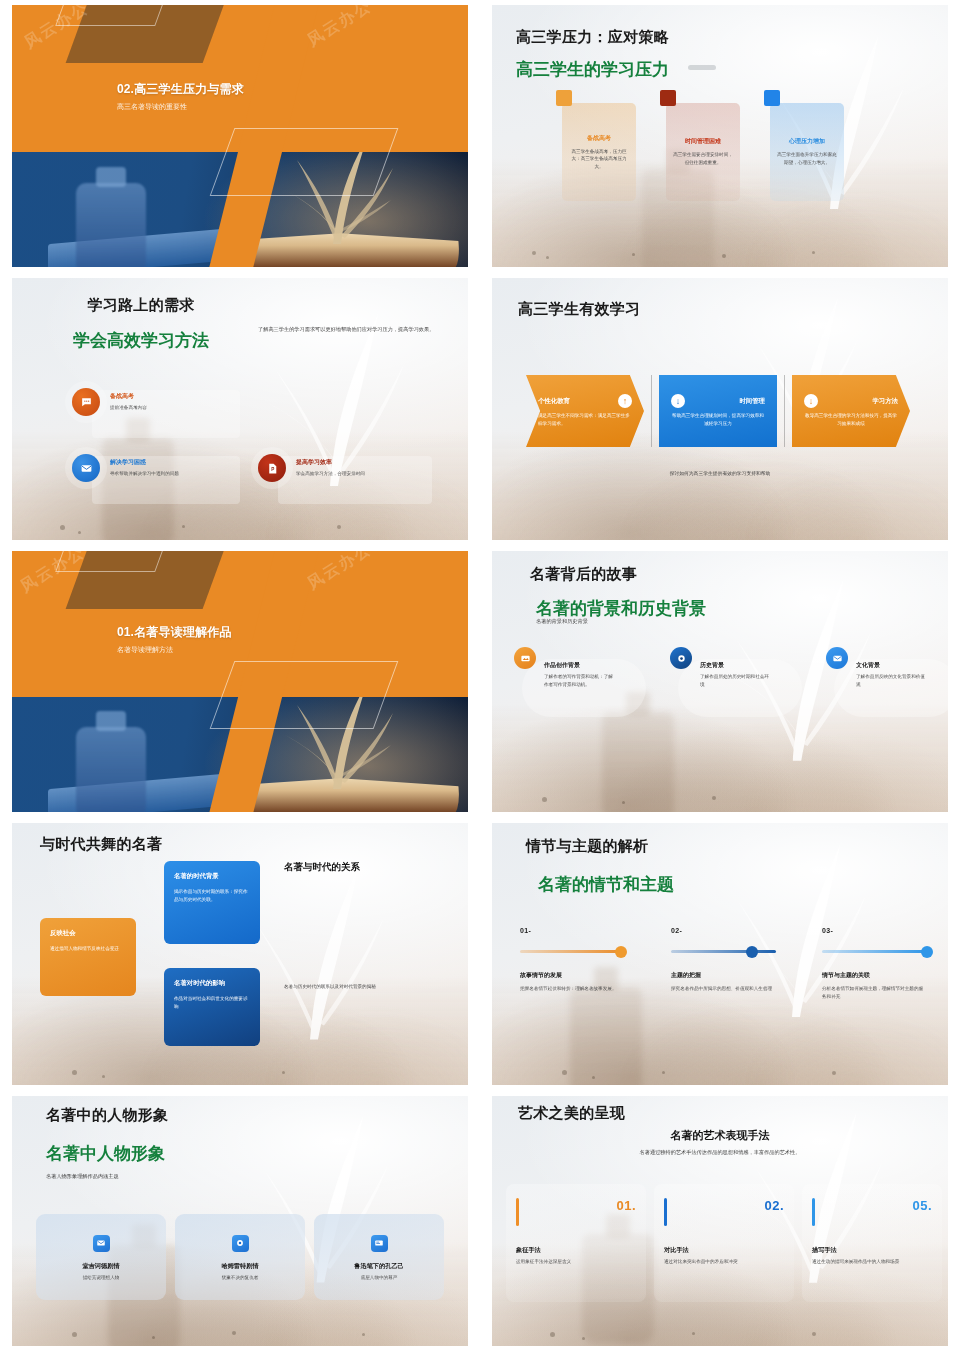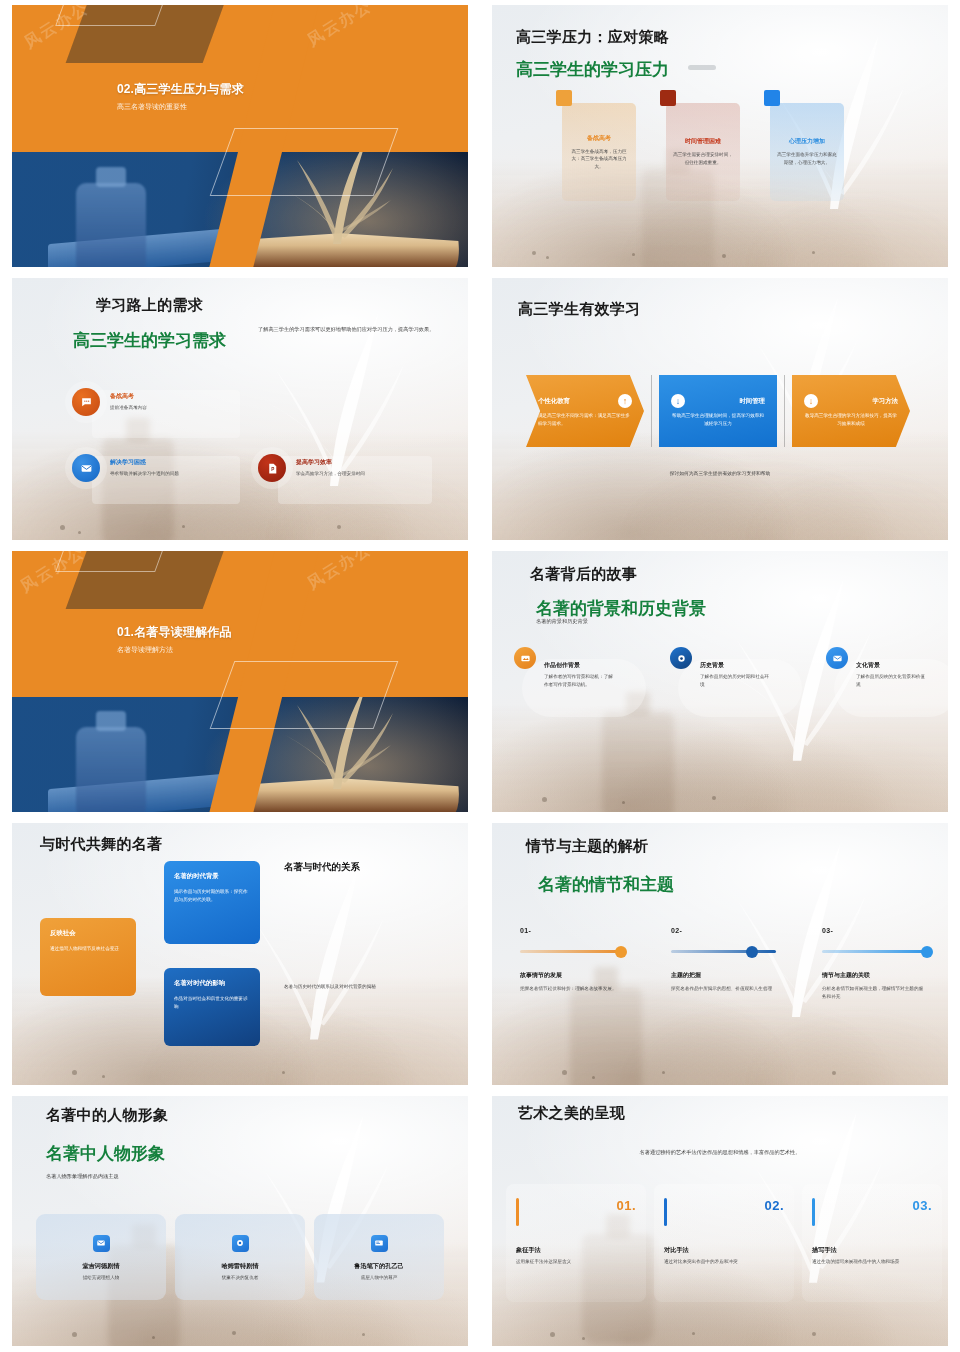--- a/index.html
+++ b/index.html
@@ -344,21 +344,21 @@
             <path d="M74 178 C58 140 44 112 18 70 C48 112 66 146 78 178 Z" opacity=".75"></path>
             <path d="M82 170 C106 136 124 108 146 64 C128 112 104 148 86 172 Z" opacity=".7"></path>
             <path d="M76 160 C60 136 40 118 8 102 C42 120 64 140 78 162 Z" opacity=".55"></path>
           </g>
         </svg>
       </div>
       <div class="bottle" style="left:90px;bottom:-8px;"></div>
 
       <div style="position:absolute;left:28px;top:18px;margin-left:33px;">
         <div class="h-main">学习路上的需求</div>
-        <div class="h-sub" style="margin-top:14px;">高三学生的学习需求</div>
+        <div class="h-sub" style="margin-top:14px;">学会高效学习方法</div>
       </div>
       <div class="p-lead" style="position:absolute;left:246px;top:47px;width:186px;">了解高三学生的学习需求可以更好地帮助他们应对学习压力，提高学习效果。</div>
 
       <div class="p3-item" style="left:60px;top:110px;">
         <div class="p3-pill" style="width:148px;"></div>
         <div class="p3-badge" style="background:radial-gradient(circle at 35% 30%, #e96f20, #c64a12);">
           <svg width="13" height="13" viewBox="0 0 24 24" aria-hidden="true">
               <path fill="#fff" d="M4 4h16v11H9l-5 4z"></path>
               <circle cx="9" cy="9.5" r="1.1" fill="#c64a12"></circle>
               <circle cx="12.5" cy="9.5" r="1.1" fill="#c64a12"></circle>
@@ -718,38 +718,39 @@
             <path d="M72 186 C76 138 84 96 120 14 C104 94 88 142 80 186 Z"></path>
             <path d="M74 178 C58 140 44 112 18 70 C48 112 66 146 78 178 Z" opacity=".75"></path>
             <path d="M82 170 C106 136 124 108 146 64 C128 112 104 148 86 172 Z" opacity=".7"></path>
             <path d="M76 160 C60 136 40 118 8 102 C42 120 64 140 78 162 Z" opacity=".5"></path>
           </g>
         </svg>
       </div>
       <div class="bottle" style="left:90px;bottom:2px;opacity:.45;"></div>
 
       <div class="h-main" style="position:absolute;left:26px;top:8px;">艺术之美的呈现</div>
+      <div style="position:absolute;left:0;right:0;top:32px;text-align:center;font-size:11px;font-weight:bold;color:#121212;">名著的艺术表现手法</div>
       <div class="p-lead" style="position:absolute;left:0;right:0;top:52px;text-align:center;">名著通过独特的艺术手法传达作品的思想和情感，丰富作品的艺术性。</div>
 
       <div class="p10-row">
         <div class="p10-card">
           <span class="p10-bar" style="background:#ef8f28;"></span>
           <span class="p10-num" style="color:#e98a25;">01.</span>
           <div class="p10-t">象征手法</div>
           <div class="p10-d">运用象征手法传达深层含义</div>
         </div>
         <div class="p10-card">
           <span class="p10-bar" style="background:#1a6fd0;"></span>
           <span class="p10-num" style="color:#1a6fd0;margin-left:37px;">02.</span>
           <div class="p10-t">对比手法</div>
           <div class="p10-d">通过对比来突出作品中的矛盾和冲突</div>
         </div>
         <div class="p10-card">
           <span class="p10-bar" style="background:#2f96e8;"></span>
-          <span class="p10-num" style="color:#2f96e8;">03.</span>
+          <span class="p10-num" style="color:#2f96e8;">05.</span>
           <div class="p10-t">描写手法</div>
           <div class="p10-d">通过生动的描写来展现作品中的人物和场景</div>
         </div>
       </div>
       <div class="specks">
         <i style="left:38px;bottom:3px;width:5px;height:5px"></i>
           <i style="left:70px;bottom:0;width:3px;height:3px"></i>
         <i style="left:180px;bottom:5px;width:3px;height:3px"></i>
           <i style="left:300px;bottom:4px;width:4px;height:4px"></i>
       </div>

